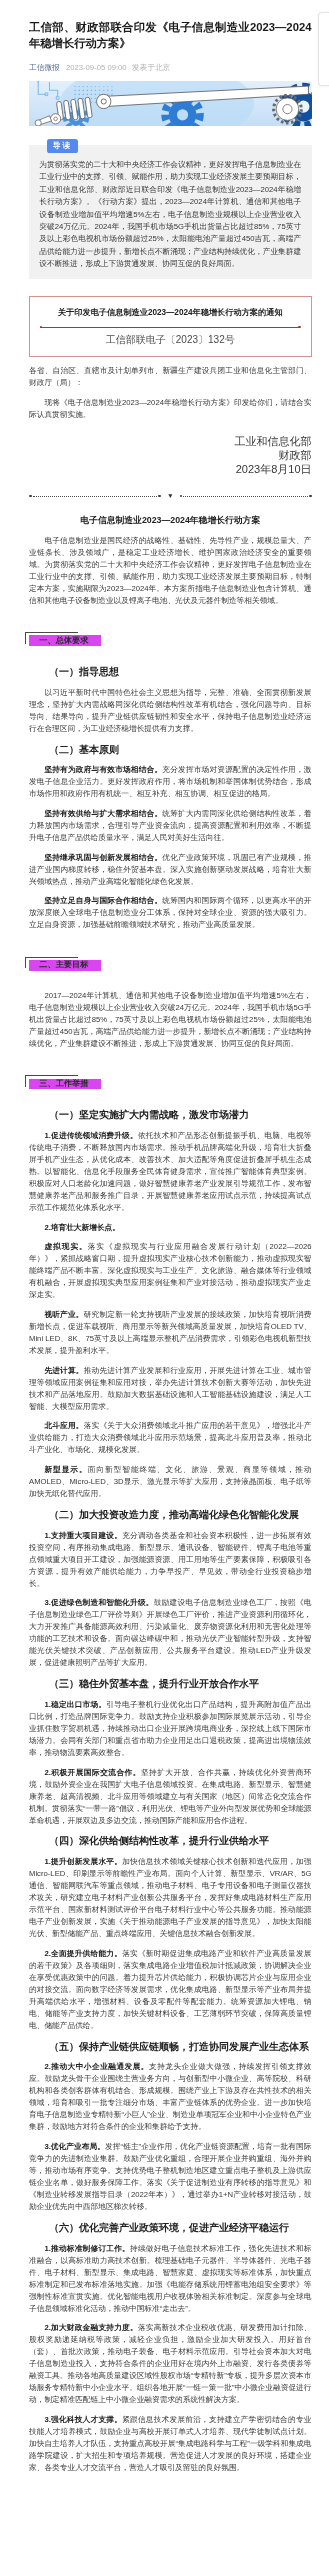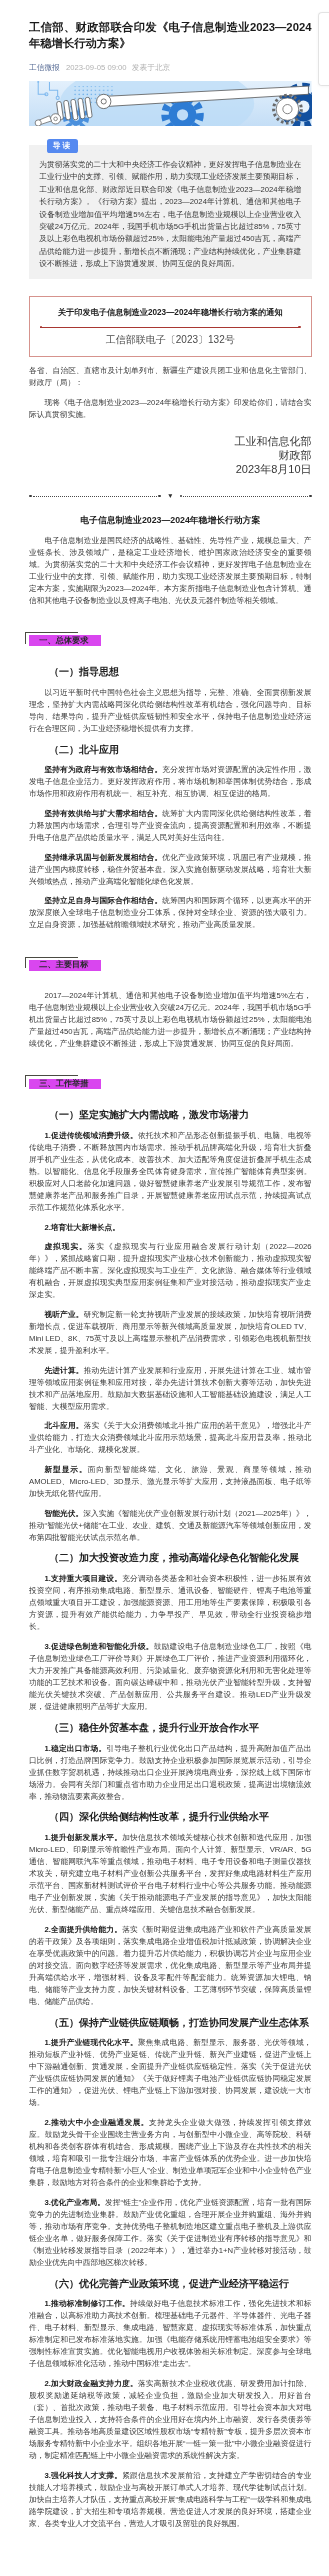--- a/index.html
+++ b/index.html
@@ -166,47 +166,46 @@
       </span>
   </div>
 
   <div class="plan-title">电子信息制造业2023—2024年稳增长行动方案</div>
 
   <div id="plan-body">
       <p class="doc-para indent">电子信息制造业是国民经济的战略性、基础性、先导性产业，规模总量大、产业链条长、涉及领域广，是稳定工业经济增长、维护国家政治经济安全的重要领域。为贯彻落实党的二十大和中央经济工作会议精神，更好发挥电子信息制造业在工业行业中的支撑、引领、赋能作用，助力实现工业经济发展主要预期目标，特制定本方案，实施期限为2023—2024年。本方案所指电子信息制造业包含计算机、通信和其他电子设备制造业以及锂离子电池、光伏及元器件制造等相关领域。</p>
       <div class="sec-head-wrap"><span class="sec-head"><span class="sec-head-box" style="display: inline-block;">一、总体要求</span></span></div>
       <p class="sub-heading">（一）指导思想</p>
       <p class="doc-para indent">以习近平新时代中国特色社会主义思想为指导，完整、准确、全面贯彻新发展理念，坚持扩大内需战略同深化供给侧结构性改革有机结合，强化问题导向、目标导向、结果导向，提升产业链供应链韧性和安全水平，保持电子信息制造业经济运行在合理区间，为工业经济稳增长提供有力支撑。</p>
-      <p class="sub-heading">（二）北斗应用</p>
+      <p class="sub-heading">（二）基本原则</p>
       <p class="doc-para indent"><strong>坚持有为政府与有效市场相结合。</strong>充分发挥市场对资源配置的决定性作用，激发电子信息企业活力。更好发挥政府作用，将市场机制和举国体制优势结合，形成市场作用和政府作用有机统一、相互补充、相互协调、相互促进的格局。</p>
       <p class="doc-para indent"><strong>坚持有效供给与扩大需求相结合。</strong>统筹扩大内需同深化供给侧结构性改革，着力释放国内市场需求，合理引导产业资金流向，提高资源配置和利用效率，不断提升电子信息产品供给质量水平，满足人民对美好生活向往。</p>
       <p class="doc-para indent"><strong>坚持继承巩固与创新发展相结合。</strong>优化产业政策环境，巩固已有产业规模，推进产业国内梯度转移，稳住外贸基本盘。深入实施创新驱动发展战略，培育壮大新兴领域热点，推动产业高端化智能化绿色化发展。</p>
       <p class="doc-para indent"><strong>坚持立足自身与国际合作相结合。</strong>统筹国内和国际两个循环，以更高水平的开放深度嵌入全球电子信息制造业分工体系，保持对全球企业、资源的强大吸引力。立足自身资源，加强基础前瞻领域技术研究，推动产业高质量发展。</p>
       <div class="sec-head-wrap"><span class="sec-head"><span class="sec-head-box" style="display: inline-block;">二、主要目标</span></span></div>
       <p class="doc-para indent">2017—2024年计算机、通信和其他电子设备制造业增加值平均增速5%左右，电子信息制造业规模以上企业营业收入突破24万亿元。2024年，我国手机市场5G手机出货量占比超过85%，75英寸及以上彩色电视机市场份额超过25%，太阳能电池产量超过450吉瓦，高端产品供给能力进一步提升，新增长点不断涌现；产业结构持续优化，产业集群建设不断推进，形成上下游贯通发展、协同互促的良好局面。</p>
       <div class="sec-head-wrap"><span class="sec-head"><span class="sec-head-box" style="display: inline-block;">三、工作举措</span></span></div>
       <p class="sub-heading">（一）坚定实施扩大内需战略，激发市场潜力</p>
       <p class="doc-para indent"><strong>1.促进传统领域消费升级。</strong>依托技术和产品形态创新提振手机、电脑、电视等传统电子消费，不断释放国内市场需求。推动手机品牌高端化升级，培育壮大折叠屏手机产业生态，从优化成本、改善技术、加大适配等角度促进折叠屏手机生态成熟。以智能化、信息化手段服务全民体育健身需求，宣传推广智能体育典型案例。积极应对人口老龄化加速问题，做好智慧健康养老产业发展引导规范工作，发布智慧健康养老产品和服务推广目录，开展智慧健康养老应用试点示范，持续提高试点示范工作规范化体系化水平。</p>
       <p class="doc-para indent"><strong>2.培育壮大新增长点。</strong></p>
       <p class="doc-para indent"><strong>虚拟现实。</strong>落实《虚拟现实与行业应用融合发展行动计划（2022—2026年）》，紧抓战略窗口期，提升虚拟现实产业核心技术创新能力，推动虚拟现实智能终端产品不断丰富。深化虚拟现实与工业生产、文化旅游、融合媒体等行业领域有机融合，开展虚拟现实典型应用案例征集和产业对接活动，推动虚拟现实产业走深走实。</p>
       <p class="doc-para indent"><strong>视听产业。</strong>研究制定新一轮支持视听产业发展的接续政策，加快培育视听消费新增长点，促进车载视听、商用显示等新兴领域高质量发展，加快培育OLED TV、Mini LED、8K、75英寸及以上高端显示整机产品消费需求，引领彩色电视机新型技术发展，提升盈利水平。</p>
       <p class="doc-para indent"><strong>先进计算。</strong>推动先进计算产业发展和行业应用，开展先进计算在工业、城市管理等领域应用案例征集和应用对接，举办先进计算技术创新大赛等活动，加快先进技术和产品落地应用。鼓励加大数据基础设施和人工智能基础设施建设，满足人工智能、大模型应用需求。</p>
       <p class="doc-para indent"><strong>北斗应用。</strong>落实《关于大众消费领域北斗推广应用的若干意见》，增强北斗产业供给能力，打造大众消费领域北斗应用示范场景，提高北斗应用普及率，推动北斗产业化、市场化、规模化发展。</p>
       <p class="doc-para indent"><strong>新型显示。</strong>面向新型智能终端、文化、旅游、景观、商显等领域，推动AMOLED、Micro-LED、3D显示、激光显示等扩大应用，支持液晶面板、电子纸等加快无纸化替代应用。</p>
-      <p class="doc-para indent"><strong>智能光伏。</strong>深入实施《智能光伏产业创新发展行动计划（2021—2025年）》，推动“智能光伏+储能”在工业、农业、建筑、交通及新能源汽车等领域创新应用，发布第四批智能光伏试点示范名单。</p>
       <p class="sub-heading">（二）加大投资改造力度，推动高端化绿色化智能化发展</p>
       <p class="doc-para indent"><strong>1.支持重大项目建设。</strong>充分调动各类基金和社会资本积极性，进一步拓展有效投资空间，有序推动集成电路、新型显示、通讯设备、智能硬件、锂离子电池等重点领域重大项目开工建设，加强能源资源、用工用地等生产要素保障，积极吸引各方资源，提升有效产能供给能力，力争早投产、早见效，带动全行业投资稳步增长。</p>
       <p class="doc-para indent"><strong>3.促进绿色制造和智能化升级。</strong>鼓励建设电子信息制造业绿色工厂，按照《电子信息制造业绿色工厂评价导则》开展绿色工厂评价，推进产业资源利用循环化，大力开发推广具备能源高效利用、污染减量化、废弃物资源化利用和无害化处理等功能的工艺技术和设备。面向碳达峰碳中和，推动光伏产业智能转型升级，支持智能光伏关键技术突破、产品创新应用、公共服务平台建设。推动LED产业升级发展，促进健康照明产品等扩大应用。</p>
       <p class="sub-heading">（三）稳住外贸基本盘，提升行业开放合作水平</p>
       <p class="doc-para indent"><strong>1.稳定出口市场。</strong>引导电子整机行业优化出口产品结构，提升高附加值产品出口比例，打造品牌国际竞争力。鼓励支持企业积极参加国际展览展示活动，引导企业抓住数字贸易机遇，持续推动出口企业开展跨境电商业务，深挖线上线下国际市场潜力。会同有关部门和重点省市助力企业用足出口退税政策，提高进出境物流效率，推动物流要素高效整合。</p>
+      <p class="doc-para indent"><strong>2.积极开展国际交流合作。</strong>坚持扩大开放、合作共赢，持续优化外资营商环境，鼓励外资企业在我国扩大电子信息领域投资。在集成电路、新型显示、智慧健康养老、超高清视频、北斗应用等领域建立与有关国家（地区）间常态化交流合作机制。贯彻落实“一带一路”倡议，利用光伏、锂电等产业外向型发展优势和全球能源革命机遇，开展双边及多边交流，推动国际产能和应用合作进程。</p>
       <p class="sub-heading">（四）深化供给侧结构性改革，提升行业供给水平</p>
       <p class="doc-para indent"><strong>1.提升创新发展水平。</strong>加快信息技术领域关键核心技术创新和迭代应用，加强Micro-LED、印刷显示等前瞻性产业布局。面向个人计算、新型显示、VR/AR、5G通信、智能网联汽车等重点领域，推动电子材料、电子专用设备和电子测量仪器技术攻关，研究建立电子材料产业创新公共服务平台，发挥好集成电路材料生产应用示范平台、国家新材料测试评价平台电子材料行业中心等公共服务功能。推动能源电子产业创新发展，实施《关于推动能源电子产业发展的指导意见》，加快太阳能光伏、新型储能产品、重点终端应用、关键信息技术融合创新发展。</p>
       <p class="doc-para indent"><strong>2.全面提升供给能力。</strong>落实《新时期促进集成电路产业和软件产业高质量发展的若干政策》及各项细则，落实集成电路企业增值税加计抵减政策，协调解决企业在享受优惠政策中的问题。着力提升芯片供给能力，积极协调芯片企业与应用企业的对接交流。面向数字经济等发展需求，优化集成电路、新型显示等产业布局并提升高端供给水平，增强材料、设备及零配件等配套能力。统筹资源加大锂电、钠电、储能等产业支持力度，加快关键材料设备、工艺薄弱环节突破，保障高质量锂电、储能产品供给。</p>
       <p class="sub-heading">（五）保持产业链供应链顺畅，打造协同发展产业生态体系</p>
-      <p class="doc-para indent"><strong>1.提升产业链现代化水平。</strong>聚焦集成电路、新型显示、服务器、光伏等领域，推动短板产业补链、优势产业延链、传统产业升链、新兴产业建链，促进产业链上中下游融通创新、贯通发展，全面提升产业链供应链稳定性。落实《关于促进光伏产业链供应链协同发展的通知》《关于做好锂离子电池产业链供应链协同稳定发展工作的通知》，促进光伏、锂电产业链上下游加强对接、协同发展，建设统一大市场。</p>
       <p class="doc-para indent"><strong>2.推动大中小企业融通发展。</strong>支持龙头企业做大做强，持续发挥引领支撑效应。鼓励龙头骨干企业围绕主营业务方向，与创新型中小微企业、高等院校、科研机构和各类创客群体有机结合、形成规模。围绕产业上下游及存在共性技术的相关领域，培育和吸引一批专注细分市场、丰富产业链体系的优势企业。进一步加快培育电子信息制造业专精特新“小巨人”企业、制造业单项冠军企业和中小企业特色产业集群，鼓励地方对符合条件的企业和集群给予支持。</p>
       <p class="doc-para indent"><strong>3.优化产业布局。</strong>发挥“链主”企业作用，优化产业链资源配置，培育一批有国际竞争力的先进制造业集群。鼓励产业优化重组，合理开展企业并购重组、海外并购等，推动市场有序竞争。支持优势电子整机制造地区建立重点电子整机及上游供应链企业名单，做好服务保障工作。落实《关于促进制造业有序转移的指导意见》和《制造业转移发展指导目录（2022年本）》，通过举办1+N产业转移对接活动，鼓励企业优先向中西部地区梯次转移。</p>
       <p class="sub-heading">（六）优化完善产业政策环境，促进产业经济平稳运行</p>
       <p class="doc-para indent"><strong>1.推动标准制修订工作。</strong>持续做好电子信息技术标准工作，强化先进技术和标准融合，以高标准助力高技术创新。梳理基础电子元器件、半导体器件、光电子器件、电子材料、新型显示、集成电路、智慧家庭、虚拟现实等标准体系，加快重点标准制定和已发布标准落地实施。加强《电能存储系统用锂蓄电池组安全要求》等强制性标准宣贯实施。优化智能电视用户收视体验相关标准制定。深度参与全球电子信息领域标准化活动，推动中国标准“走出去”。</p>
       <p class="doc-para indent"><strong>2.加大财政金融支持力度。</strong>落实高新技术企业税收优惠、研发费用加计扣除、股权奖励递延纳税等政策，减轻企业负担，激励企业加大研发投入。用好首台（套）、首批次政策，推动电子装备、电子材料示范应用。引导社会资本加大对电子信息制造业投入，支持符合条件的企业用好在境内外上市融资、发行各类债券等融资工具。推动各地高质量建设区域性股权市场“专精特新”专板，提升多层次资本市场服务专精特新中小企业水平。组织各地开展“一链一策一批”中小微企业融资促进行动，制定精准匹配链上中小微企业融资需求的系统性解决方案。</p>
       <p class="doc-para indent"><strong>3.强化科技人才支撑。</strong>紧跟信息技术发展前沿，支持建立产学密切结合的专业技能人才培养模式，鼓励企业与高校开展订单式人才培养、现代学徒制试点计划。加快自主培养人才队伍，支持重点高校开展“集成电路科学与工程”一级学科和集成电路学院建设，扩大招生和专项培养规模。营造促进人才发展的良好环境，搭建企业家、各类专业人才交流平台，营造人才吸引及留驻的良好氛围。</p>
     </div>
 
 </div>
 

